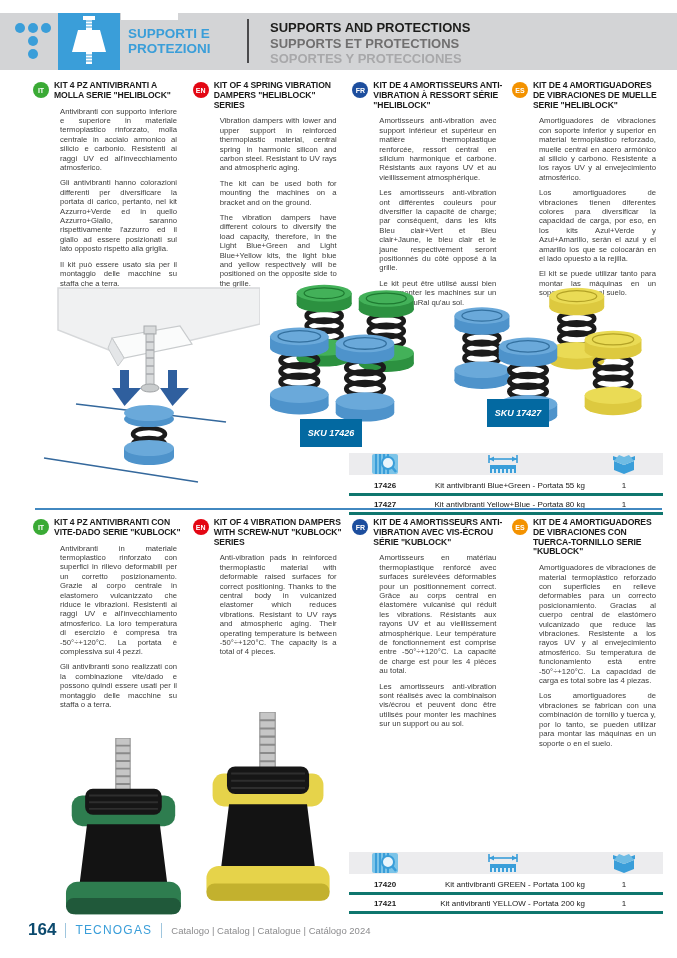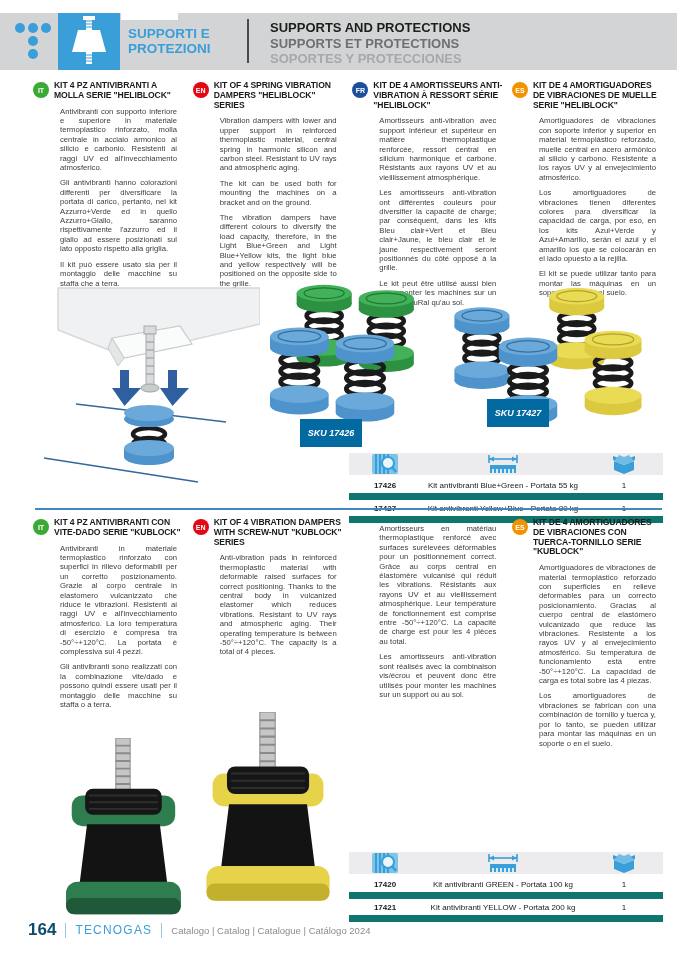--- a/index.html
+++ b/index.html
@@ -29,23 +29,23 @@
   .col-title{margin:0;font-size:8.6px;line-height:9.8px;color:#1a1a1a;font-weight:bold;letter-spacing:-.1px}
   .col-body{margin-left:21px;font-size:7.7px;line-height:9.4px;color:#3c3c3b;text-align:justify}
   .col-body p{margin:6px}
 
   
   .ptable{left:349px;width:314px;font-size:8px;color:#1a1a1a;position:absolute}
   .pt-head{height:22px;background:#ececee;display:flex;align-items:center;margin-bottom:2px}
   .pt-c1{width:72px;display:flex;justify-content:center}
   .pt-c2{width:164px;display:flex;justify-content:center}
   .pt-c3{width:78px;display:flex;justify-content:center}
-  .pt-row{height:16px;display:flex;align-items:center;border-bottom:7px solid #0f766e}
+  .pt-row{height:16px;display:flex;align-items:center;border-bottom:3px solid #0f766e}
   .pt-code{width:72px;text-align:center;font-weight:bold}
-  .pt-desc{width:164px;text-align:center}
+  .pt-desc{width:164px;text-align:right}
   .pt-qty{width:78px;text-align:center}
 
   .sku-badge{background:#0369a1;color:#fff;font-weight:bold;font-size:9px;font-style:italic;
              display:flex;align-items:center;justify-content:center;width:62px;height:28px}
 
   .divider-blue{left:35px;top:508px;width:627px;height:2px;background:#4288c0}
 
   
   .c-green{--cap:#2c9140;--capTop:#43b159;--capStroke:#1e7a31}
   .c-blue{--cap:#4e93cb;--capTop:#6aa9da;--capStroke:#33709f}
@@ -287,20 +287,24 @@
   <div class="col">
     <div class="col-head">
       <span class="badge b-en">EN</span>
       <h3 class="col-title">KIT OF 4 VIBRATION DAMPERS WITH SCREW-NUT "KUBLOCK" SERIES</h3>
     </div>
     <div class="col-body">
       <p>Anti-vibration pads in reinforced thermoplastic material with deformable raised surfaces for correct positioning. Thanks to the central body in vulcanized elastomer which reduces vibrations. Resistant to UV rays and atmospheric aging. Their operating temperature is between -50°÷+120°C. The capacity is a total of 4 pieces.</p>
     </div>
   </div>
   <div class="col">
+    <div class="col-head">
+      <span class="badge b-fr">FR</span>
+      <h3 class="col-title">KIT DE 4 AMORTISSEURS ANTI-VIBRATION AVEC VIS-ÉCROU SÉRIE "KUBLOCK"</h3>
+    </div>
     <div class="col-body">
       <p>Amortisseurs en matériau thermoplastique renforcé avec surfaces surélevées déformables pour un positionnement correct. Grâce au corps central en élastomère vulcanisé qui réduit les vibrations. Résistants aux rayons UV et au vieillissement atmosphérique. Leur température de fonctionnement est comprise entre -50°÷+120°C. La capacité de charge est pour les 4 pièces au total.</p>
       <p>Les amortisseurs anti-vibration sont réalisés avec la combinaison vis/écrou et peuvent donc être utilisés pour monter les machines sur un support ou au sol.</p>
     </div>
   </div>
   <div class="col">
     <div class="col-head">
       <span class="badge b-es">ES</span>
       <h3 class="col-title">KIT DE 4 AMORTIGUADORES DE VIBRACIONES CON TUERCA-TORNILLO SERIE "KUBLOCK"</h3>
     </div>

